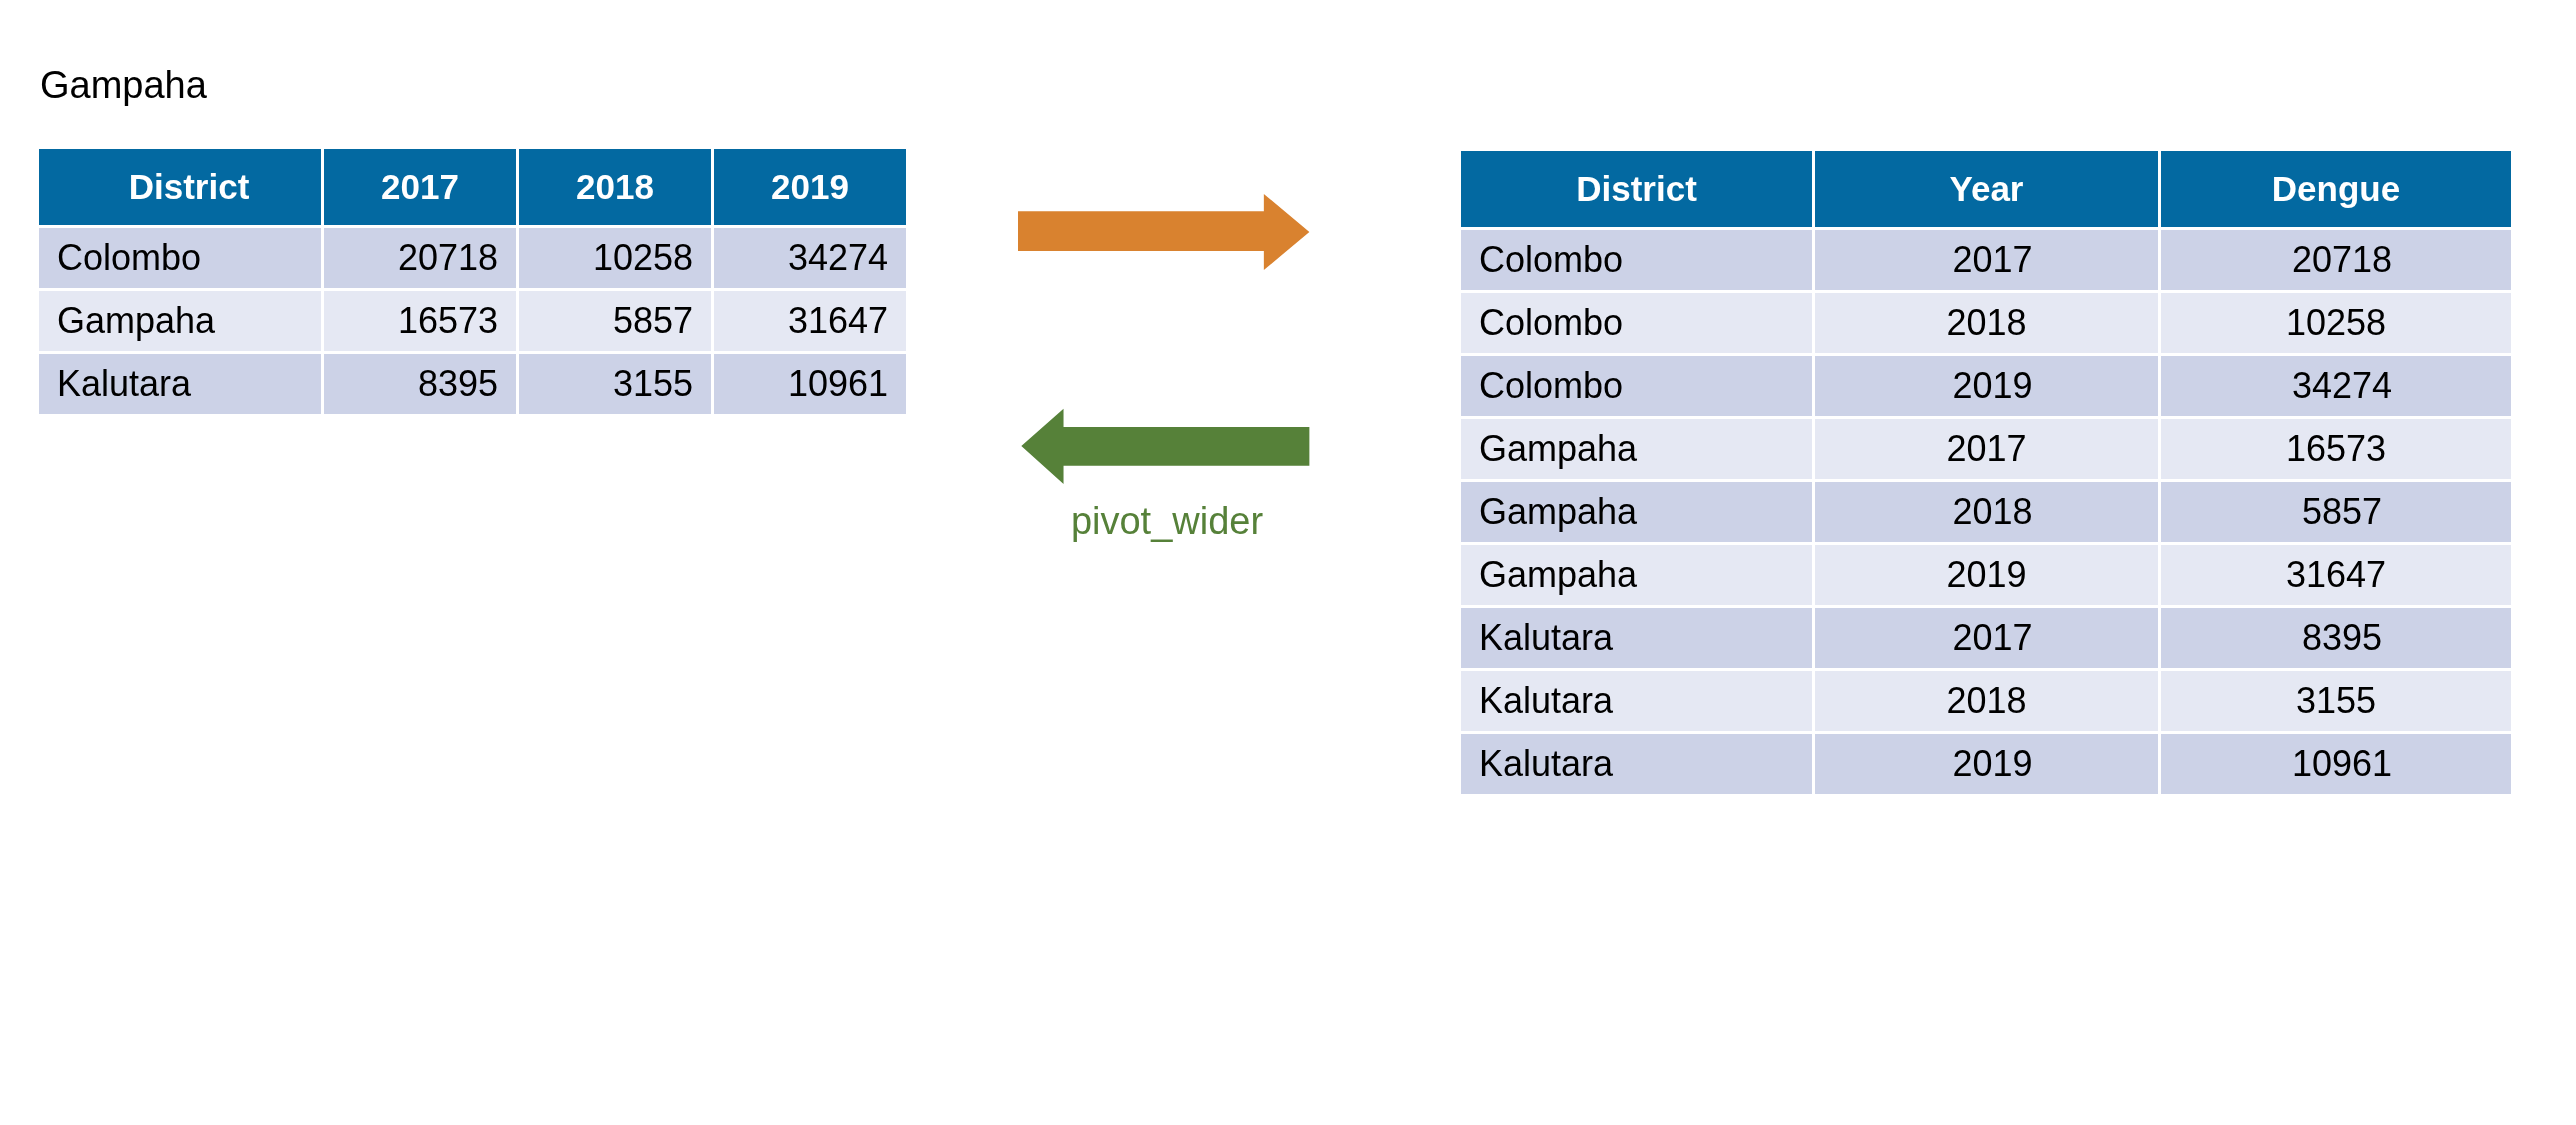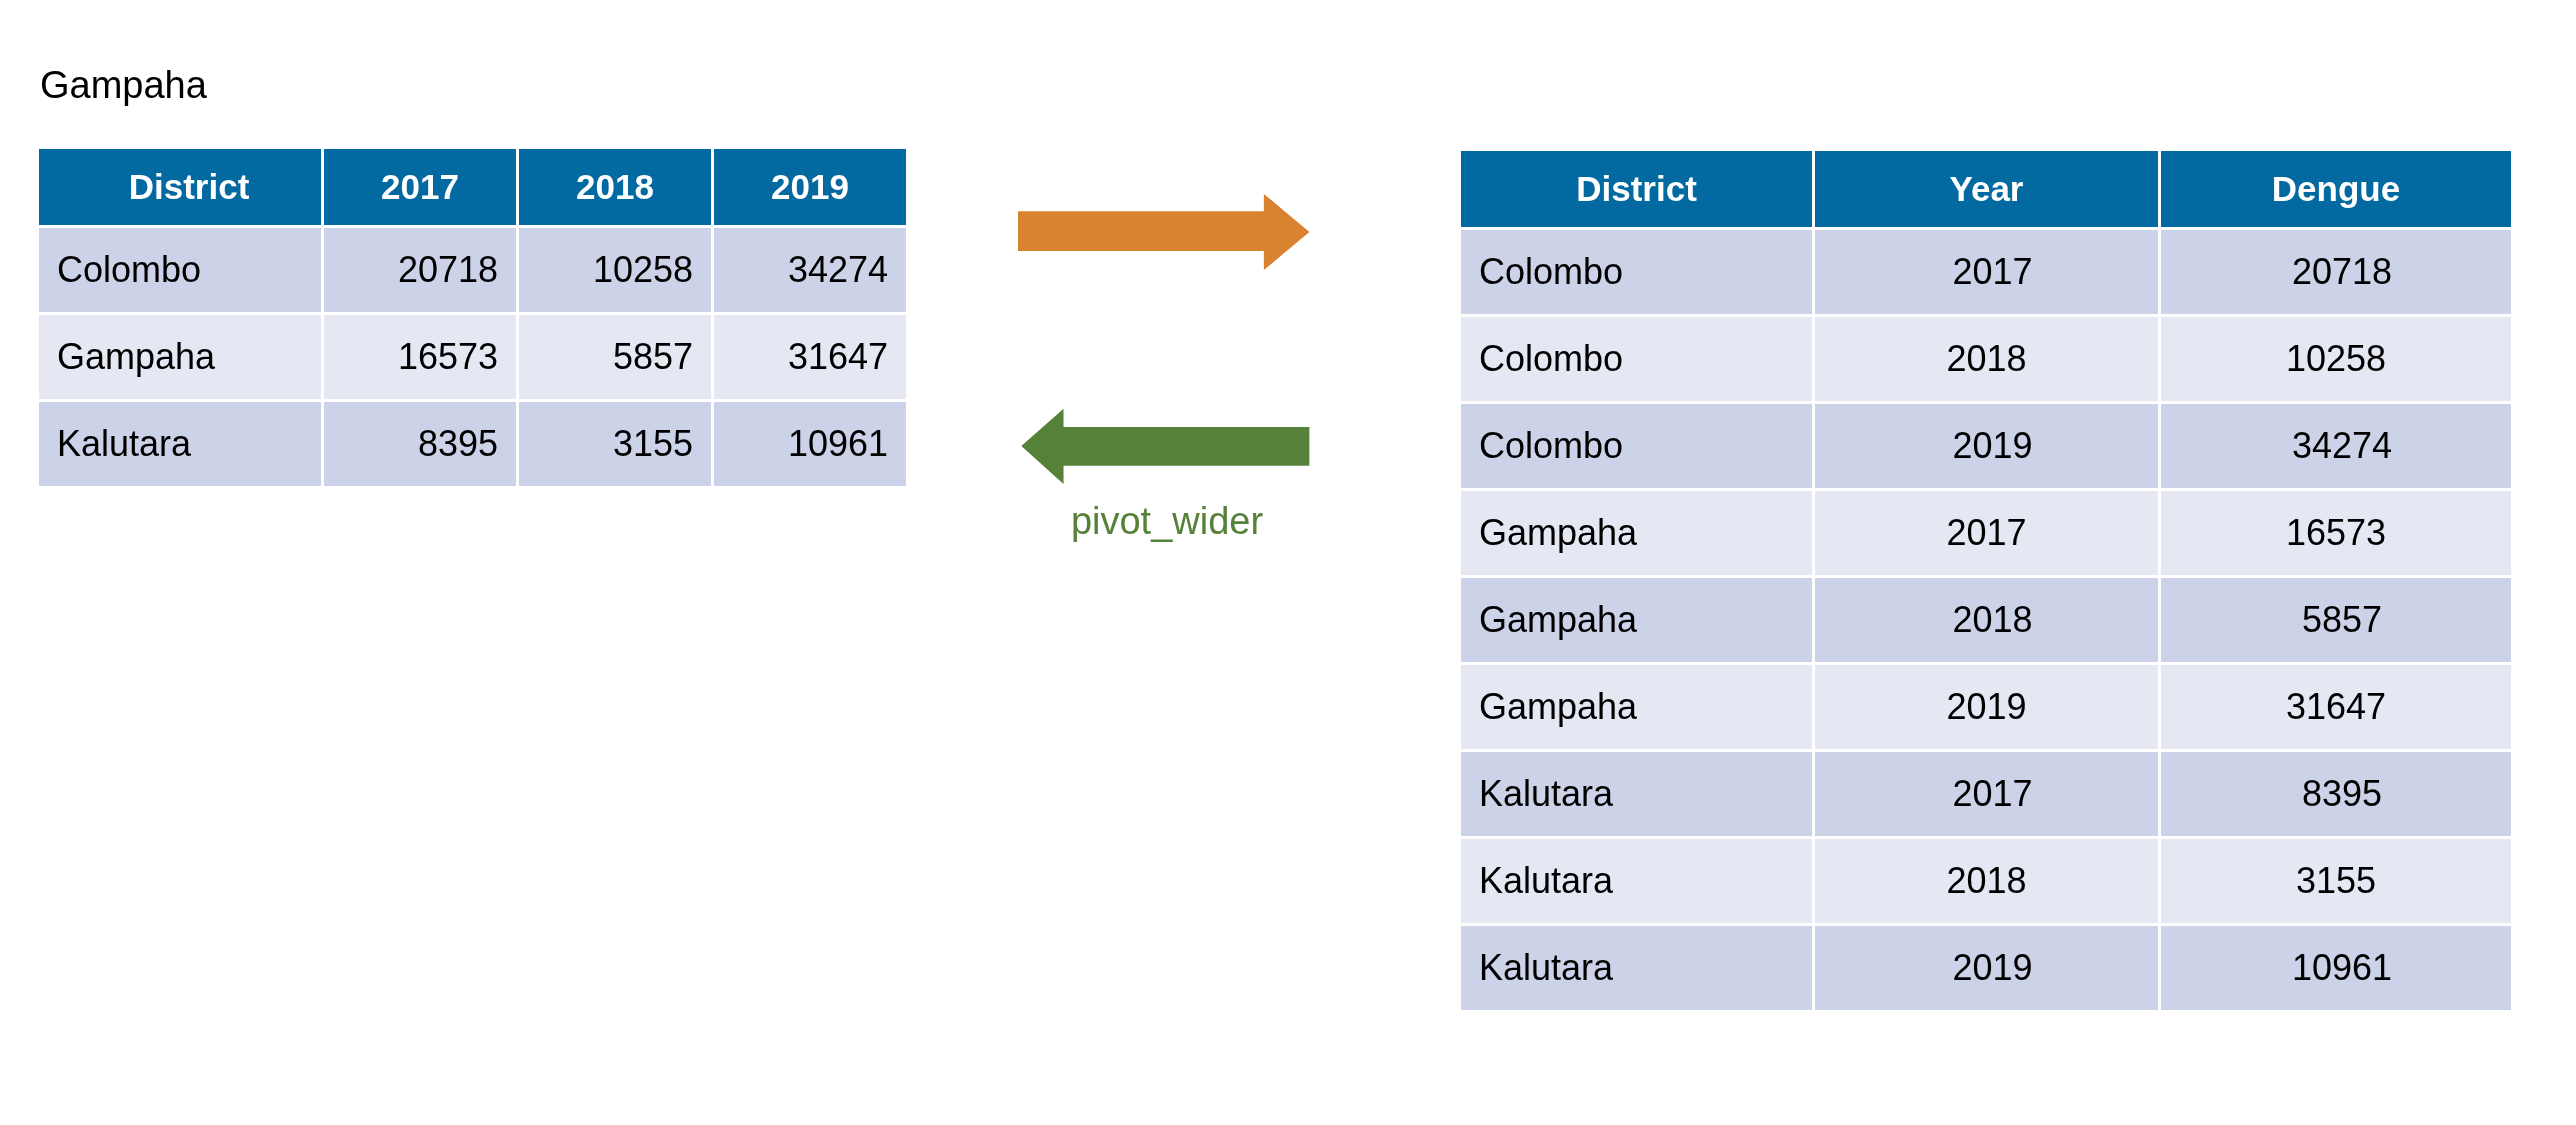--- a/index.html
+++ b/index.html
@@ -54,21 +54,21 @@
   .tbl th {
     background: #0369a1;
     color: #ffffff;
     font-weight: 700;
     font-size: 35px;
     text-align: center;
     height: 76px;
   }
   .tbl td {
     font-size: 36px;
-    height: 84px;
+    height: 60px;
     color: #000000;
     margin-top: 31px;
   }
   .row-a td { background: #ccd2e7; padding-left: 12px; }
   .row-b td { background: #e5e8f3; }
 
   .cell-left   { text-align: left;   padding-left: 18px !important; }
   .cell-right  { text-align: right;  padding-right: 18px !important; }
   .cell-center { text-align: center; }
 

